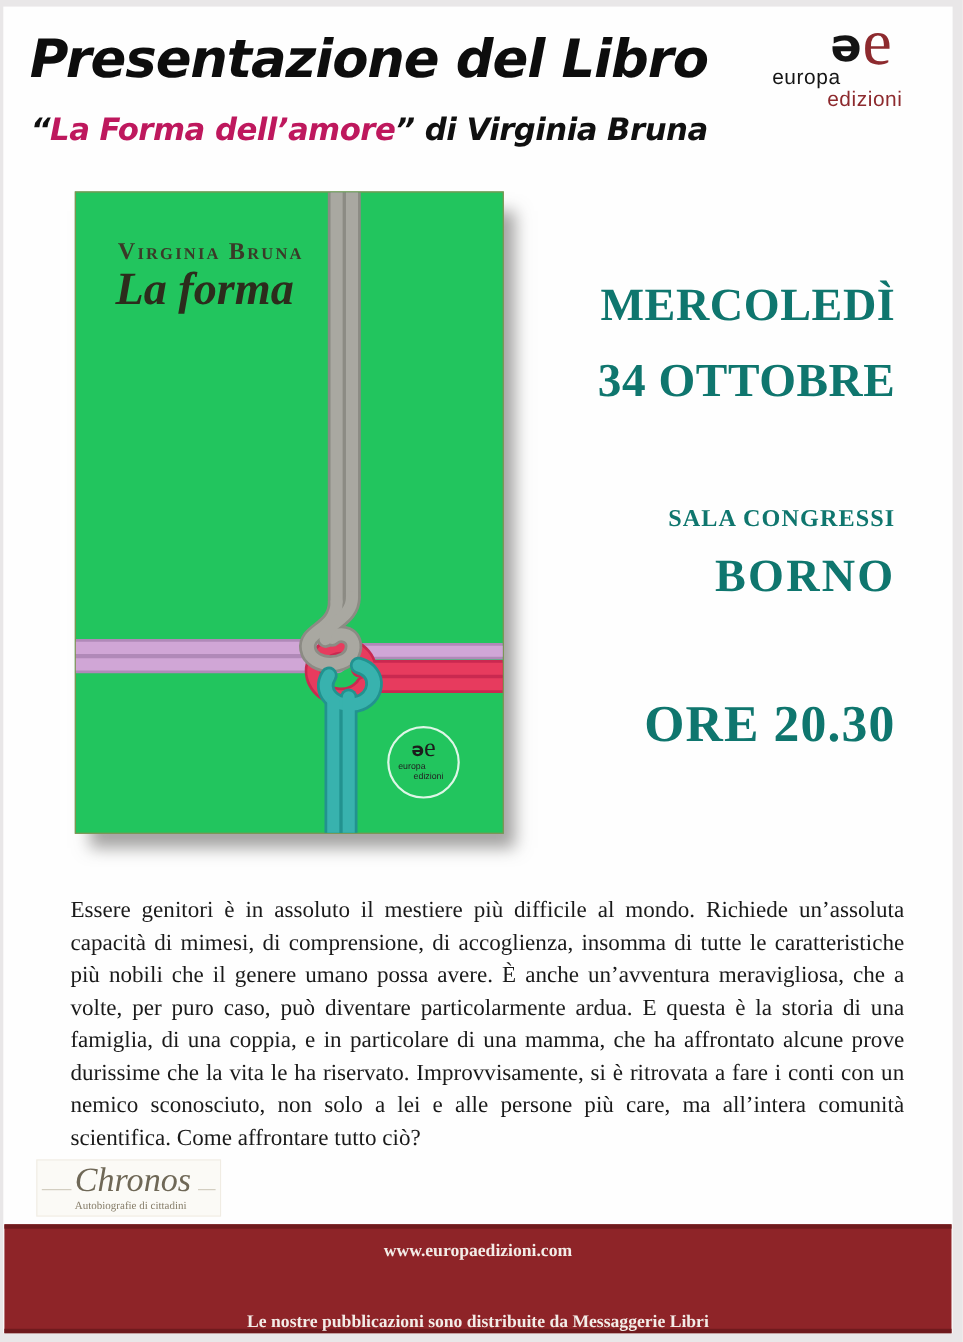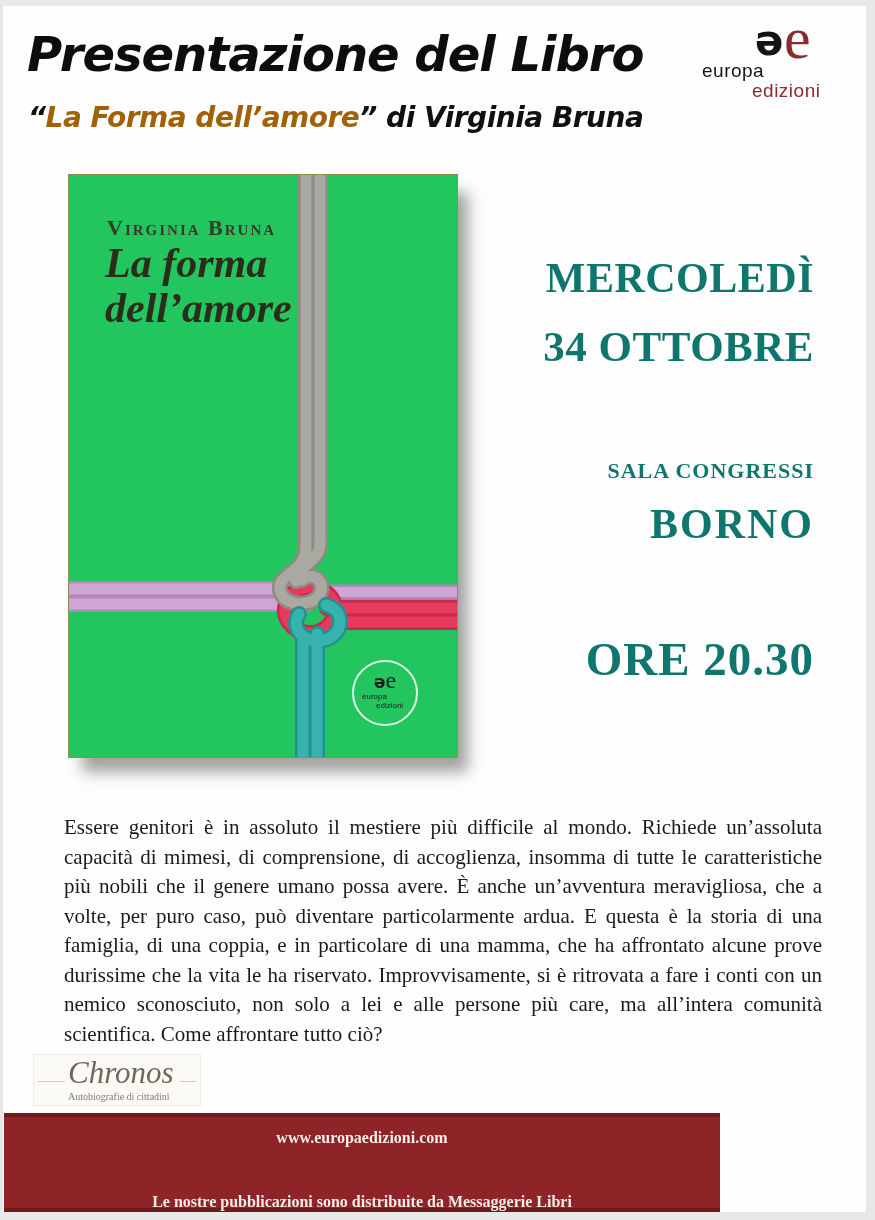--- a/index.html
+++ b/index.html
@@ -7,21 +7,21 @@
           font-family:"Liberation Sans",sans-serif;}
   .page{position:absolute;left:3px;top:6px;right:9px;bottom:8px;background:#fefefe;}
 
   
   .title{position:absolute;left:27px;top:26px;width:700px;
          font-family:"DejaVu Sans",sans-serif;font-weight:800;font-style:oblique;
          font-size:48px;letter-spacing:-1px;color:#0d0d0d;}
   .subtitle{position:absolute;left:28px;top:101px;width:660px;
             font-family:"DejaVu Sans",sans-serif;font-weight:800;font-style:oblique;
             font-size:28px;letter-spacing:-0.5px;color:#101010;}
-  .subtitle .red{color:#a16207;}
+  .subtitle .red{color:#be185d;}
 
   
   .pub-logo{position:absolute;left:702px;top:22px;width:140px;height:82px;}
   .pub-logo .g-rev{position:absolute;left:53px;top:-2px;font-family:"DejaVu Sans",sans-serif;
                    font-weight:700;font-size:42px;color:#141414;line-height:1;}
   .pub-logo .g-e{position:absolute;left:82px;top:-14px;font-family:"Liberation Serif",serif;
                  font-size:60px;color:#8d2a2e;line-height:1;}
   .pub-logo .n-top{position:absolute;left:0;top:38px;font-size:19px;color:#161616;letter-spacing:0.5px;}
   .pub-logo .n-bot{position:absolute;left:50px;top:58px;font-size:19px;color:#8d2a2e;letter-spacing:0.5px;}
 
@@ -60,21 +60,21 @@
            border:1px solid #f0ece3;}
   .chronos .ch-name{position:absolute;left:34px;top:0px;font-family:"Liberation Serif",serif;
                     font-style:italic;font-size:31px;color:#6f6857;}
   .chronos .ch-tag{position:absolute;left:34px;top:36px;font-family:"Liberation Serif",serif;
                    font-size:10px;color:#867d69;}
   .chronos .ln{position:absolute;top:26px;height:1px;background:#cfc9bc;}
   .chronos .ln-l{left:4px;width:27px;}
   .chronos .ln-r{left:146px;width:16px;}
 
   
-  .footer{position:absolute;left:4px;top:1113px;width:716px;height:91px;background:#8e2428;
+  .footer{position:absolute;left:4px;top:1113px;width:861px;height:91px;background:#8e2428;
           border-top:4px solid #6f1a1d;border-bottom:4px solid #6f1a1d;}
   .footer .f-site{position:absolute;left:0;top:12px;width:100%;text-align:center;
                   font-family:"Liberation Serif",serif;font-weight:700;font-size:16px;color:#f3ece7;}
   .footer .f-dist{position:absolute;left:0;top:44px;width:100%;text-align:center;
                   font-family:"Liberation Serif",serif;font-weight:700;font-size:16px;color:#f3ece7;margin-top:32px;}
 </style>
 </head>
 <body>
 
 <div class="canvas">
@@ -129,21 +129,20 @@
         <path d="M234 463 V 584" stroke="#22928f" stroke-width="16"></path>
         <path d="M248 459 V 584" stroke="#22928f" stroke-width="16"></path>
         <path d="M257 430 C 278 436 274 461 255 465 C 234 469 221 453 230 439" stroke="#38b2ae" stroke-width="11"></path>
         <path d="M234 463 V 584" stroke="#38b2ae" stroke-width="11"></path>
         <path d="M248 459 V 584" stroke="#38b2ae" stroke-width="11"></path>
       </g>
     </svg>
     <div class="cover-author">Virginia Bruna</div>
     <div class="cover-title">
       <div>La forma</div>
-      <div>dell’amore</div>
     </div>
     <div class="cover-stamp">
       <span class="sg"><span class="s-rev">ǝ</span><span class="s-e">e</span></span>
       <span class="s-top">europa</span>
       <span class="s-bot">edizioni</span>
     </div>
   </div>
 
   <div class="ev ev-day">MERCOLEDÌ</div>
   <div class="ev ev-date">34 OTTOBRE</div>

